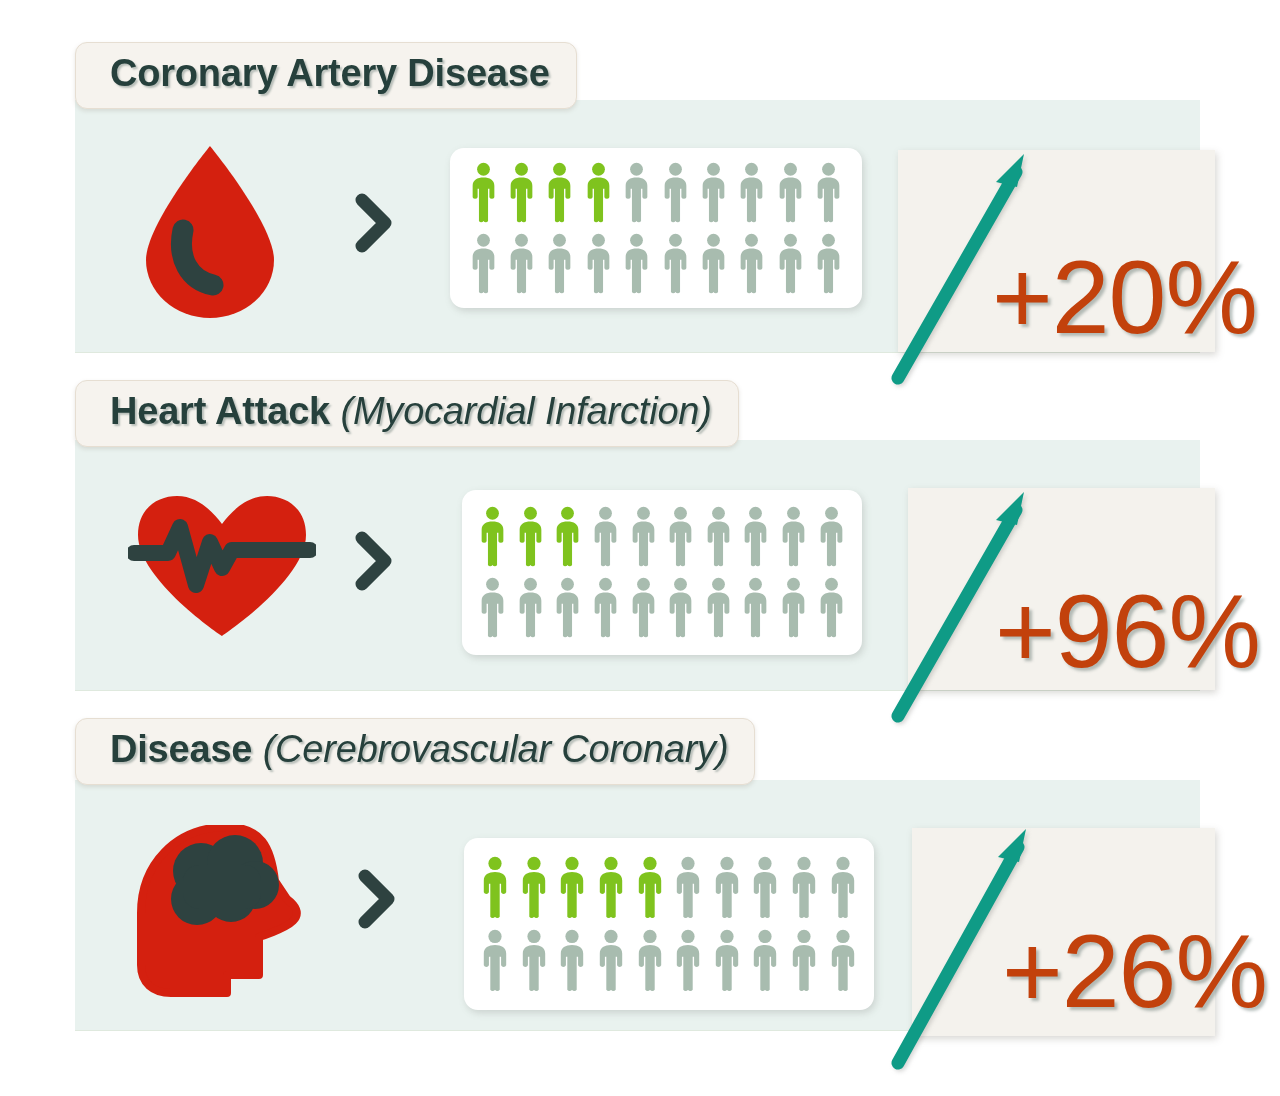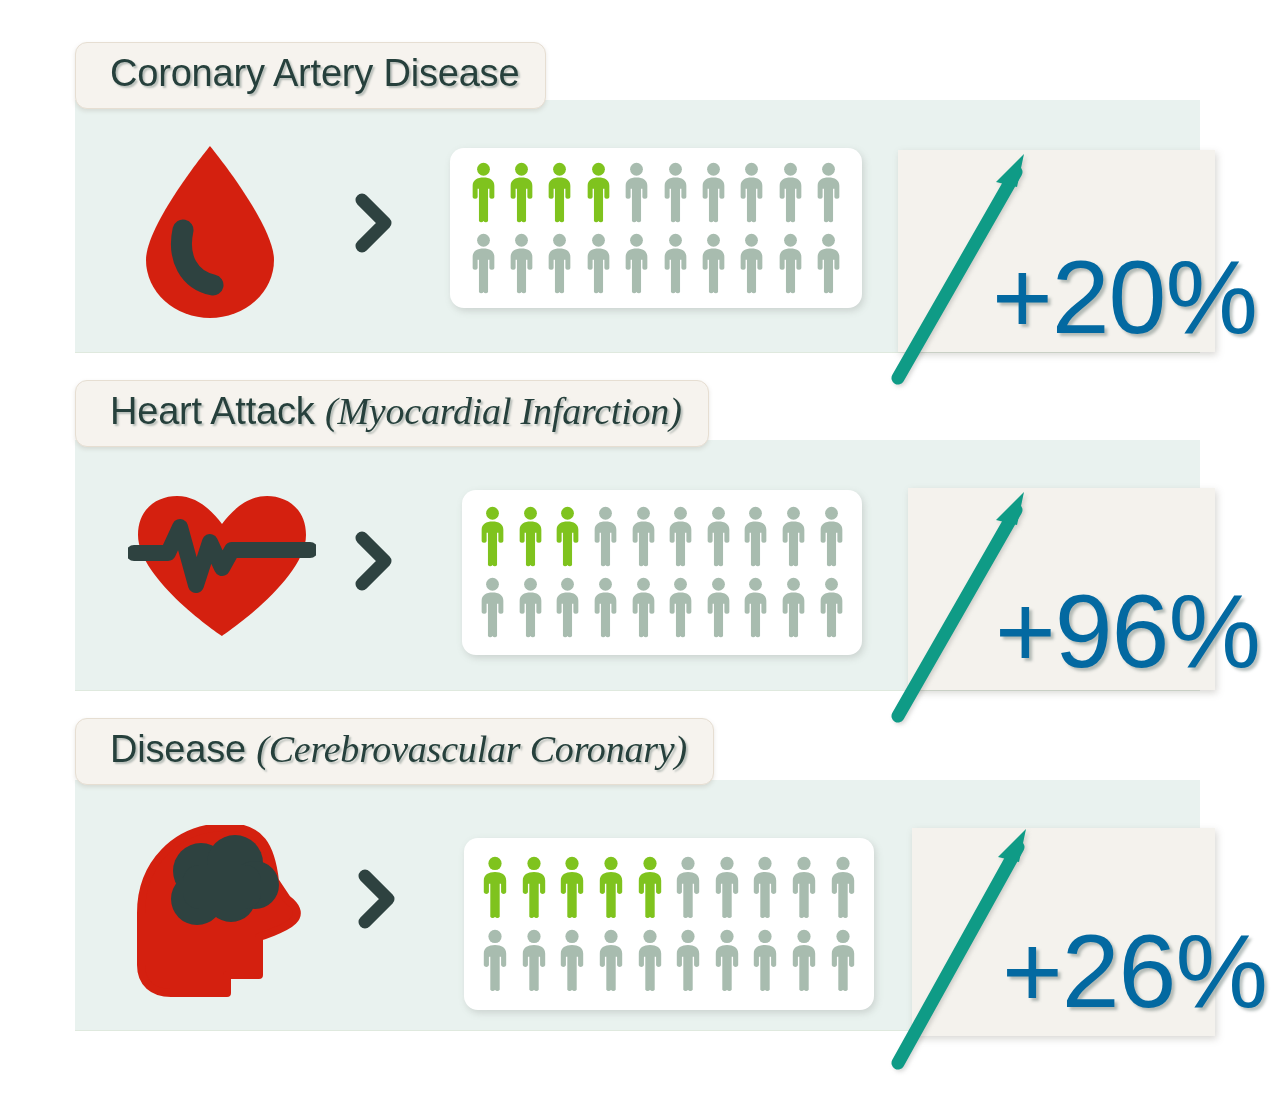--- a/index.html
+++ b/index.html
@@ -48,35 +48,35 @@
     z-index: 6;
     white-space: nowrap;
   }
   .title-text {
     font-size: 38px;
     line-height: 1.12;
     color: #26403c;
     letter-spacing: -0.2px;
     text-shadow: 2px 2px 2px rgba(90,110,105,0.40);
   }
-  .title-main { font-weight: 400; }
-  .title-sub  { font-weight: 400; font-style: italic; font-family: Liberation Serif, serif; }
+  .title-main { font-weight: 700; }
+  .title-sub  { font-weight: 400; font-style: italic; }
 
   
   .pct-panel {
     position: absolute;
     background: #f4f2ed;
     box-shadow: 2px 3px 7px rgba(130,125,115,0.30);
     z-index: 3;
   }
   .pct-text {
     position: absolute;
     font-size: 104px;
     font-weight: 400;
-    color: #0369a1;
+    color: #c2410c;
     letter-spacing: -1px;
     text-shadow: 3px 3px 3px rgba(90,110,105,0.42);
     z-index: 5;
     white-space: nowrap;
   }
 
   
   .arrow-svg {
     position: absolute;
     z-index: 4;

